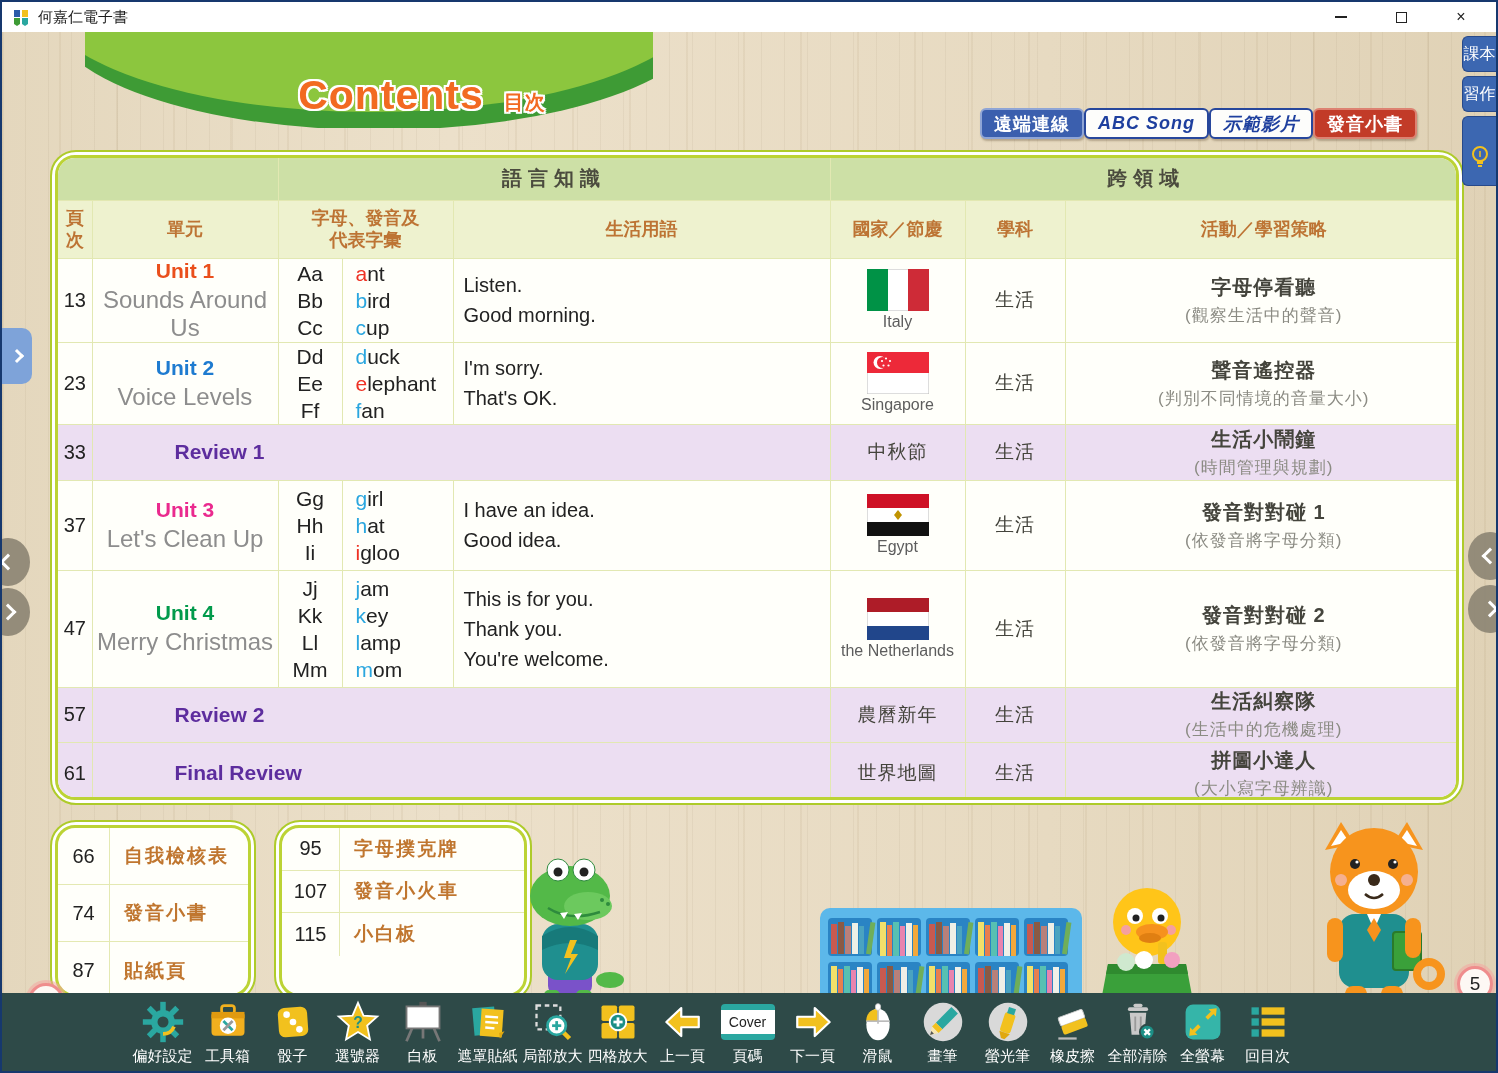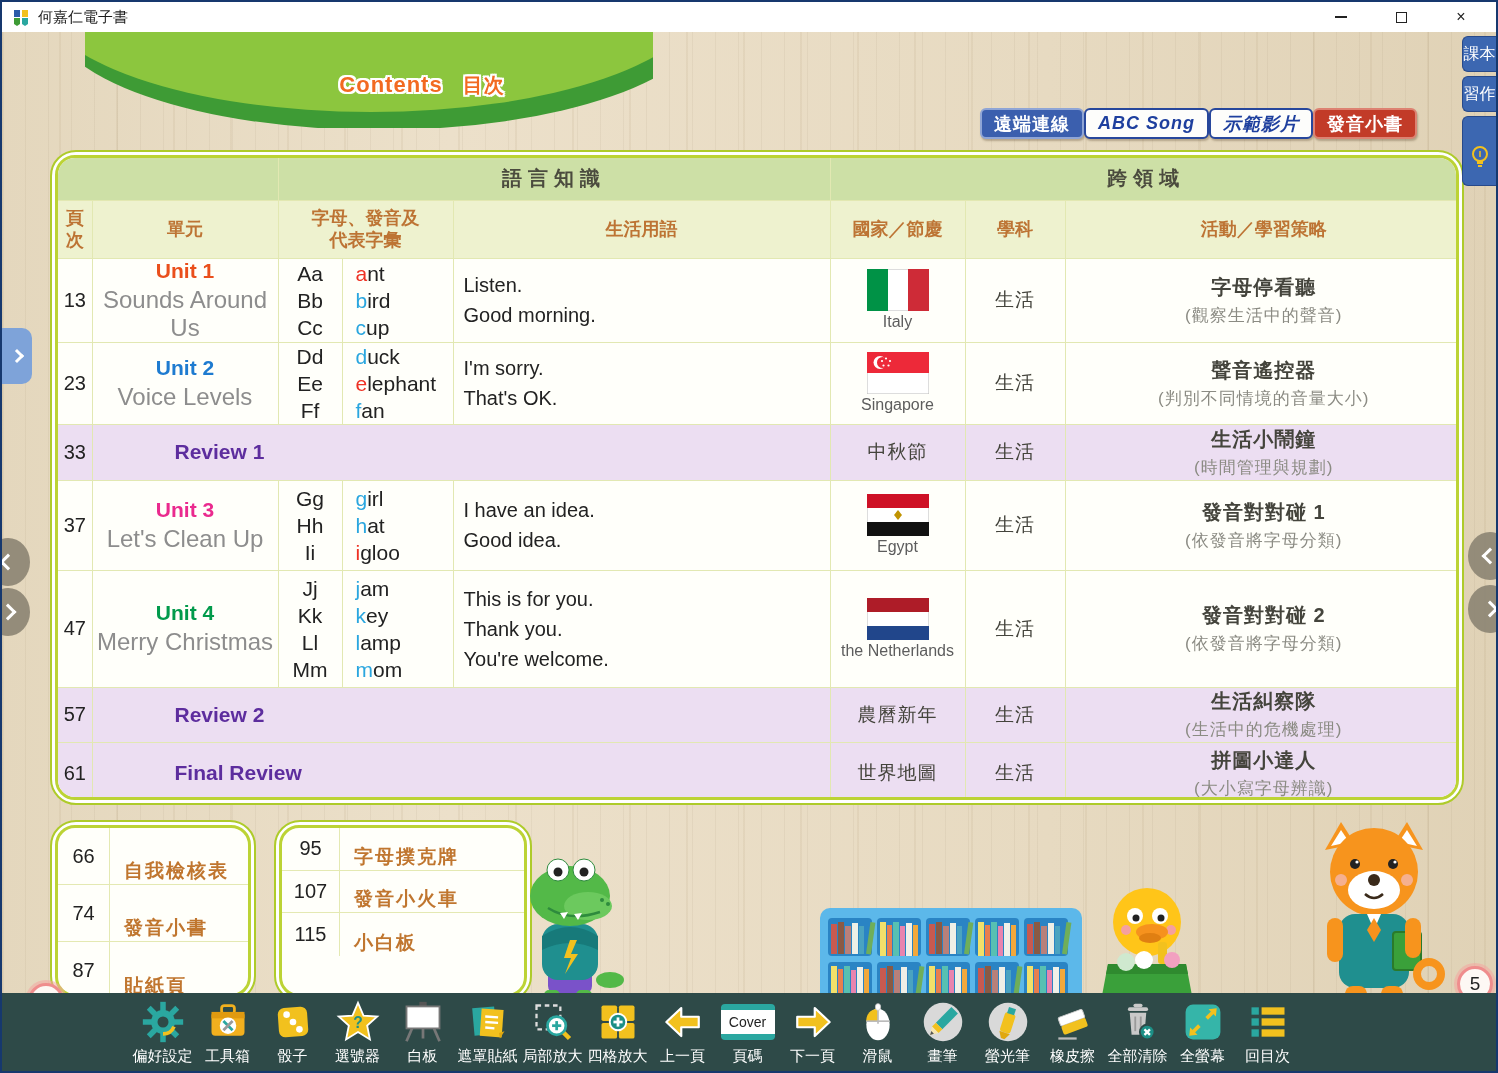--- a/index.html
+++ b/index.html
@@ -22,21 +22,21 @@
              repeating-linear-gradient(90deg, rgba(160,135,95,.10) 0 2px, rgba(0,0,0,0) 2px 57px),
              repeating-linear-gradient(90deg, rgba(120,100,70,.07) 0 1px, rgba(0,0,0,0) 1px 23px),
              linear-gradient(90deg,#e4d7bd 0%, #ece0ca 30%, #e7dac1 70%, #e0d2b6 100%); }
   
   .banner { position:absolute; left:83px; top:-6px; width:568px; height:102px; overflow:hidden; }
   .banner .dark  { position:absolute; left:-36px; top:-128px; width:660px; height:232px; border-radius:50%; background:#3e9b35; }
   .banner .light { position:absolute; left:-44px; top:-142px; width:660px; height:228px; border-radius:50%; background:#8cc63e; }
   .banner-title { position:absolute; left:172px; top:46px; width:330px; text-align:center; z-index:2;
                   font-weight:bold; letter-spacing:1px;
                   text-shadow:-2px -2px 0 #fff, 2px -2px 0 #fff, -2px 2px 0 #fff, 2px 2px 0 #fff, 0 2px 0 #fff, 0 -2px 0 #fff, 2px 0 0 #fff, -2px 0 0 #fff; }
-  .banner-title .en { font-size:22px; color:#f26a21; }
+  .banner-title .en { font-size:41px; color:#f26a21; }
   .banner-title .zh { font-size:20px; color:#f26a21; margin-left:20px; }
   
   .topbtns { position:absolute; left:978px; top:76px; display:flex; z-index:5; }
   .tbtn { height:31px; display:flex; align-items:center; padding:0 12px; border-radius:6px;
           font-size:18px; font-weight:bold; letter-spacing:1px; cursor:pointer;
           box-shadow:1px 2px 2px rgba(90,70,40,.35); }
   .tbtn.solid-blue { background:#3b5fae; color:#fff; border:2px solid #8fa5d6; }
   .tbtn.outline    { background:#fdfdfb; color:#1e3f9e; border:2px solid #27479c;font-style:italic; }
   .tbtn.solid-red  { background:#c23b28; color:#fff; border:2px solid #dd8272; }
   
@@ -82,21 +82,21 @@
   td.act { text-align:center; }
   .actmain { font-size:20px; font-weight:bold; color:#44443c; letter-spacing:1px; }
   .actnote { font-size:17px; color:#8b8b83; margin-top:3px; letter-spacing:1px; }
   tr.revrow td { background:#ecdef2; }
   td.revtitle { padding-left:82px; }
   .rev { font-size:21px; font-weight:bold; color:#5d2d9e; }
   .flag { display:block; margin:0 auto; }
   
   .bpanel1 { left:48px; top:788px; width:206px; height:182px; }
   .bpanel2 { left:272px; top:788px; width:258px; height:182px; }
-  .xrow { display:flex; align-items:flex-end; border-bottom:1px solid #e4e9b2; }
+  .xrow { display:flex; align-items:center; border-bottom:1px solid #e4e9b2; }
   .xrow:last-child { border-bottom:none; }
   .bpanel1 .xrow { height:57px; } .bpanel2 .xrow { height:42.5px; }
   .xnum { width:52px; text-align:center; font-size:20px; color:#222; border-right:1px solid #e4e9b2; align-self:stretch; display:flex; align-items:center; justify-content:center; }
   .bpanel2 .xnum { width:58px; }
   .xlab { flex:1; text-align:left; padding-left:14px; font-size:19px; font-weight:bold; color:#c0762f; letter-spacing:2px; }
   
   .pagec { position:absolute; width:36px; height:36px; border-radius:50%; background:#fdf8f4;
            border:3px solid #ef8d8d; box-shadow:0 0 0 3px rgba(244,166,160,.55);
            display:flex; align-items:center; justify-content:center; font-size:19px; color:#222; z-index:7; }
   .pagec.left { left:26px; top:951px; } .pagec.right { left:1455px; top:934px; }

